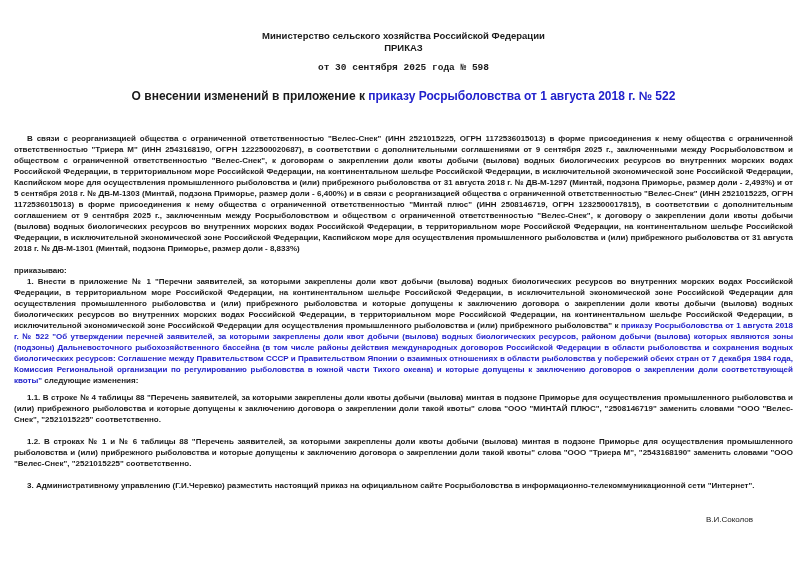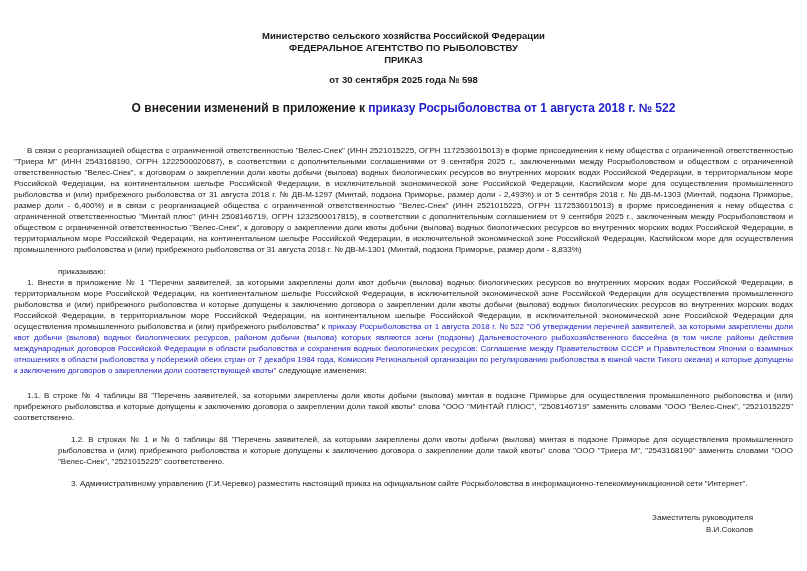--- a/index.html
+++ b/index.html
@@ -16,53 +16,52 @@
     padding: 30px 14px 0 14px;
     overflow: hidden;
   }
   .header {
     text-align: center;
     font-weight: bold;
     font-size: 9.5px;
     line-height: 12px;
   }
   .doc-type { }
-  .doc-date { margin-top: 8px; }
+  .doc-date { margin-top: 8px; font-family: Liberation Mono, monospace; }
   .doc-title {
     margin-top: 16px;
     text-align: center;
     font-weight: bold;
     font-size: 12px;
     line-height: 12px;
   }
   .body { margin-top: 31px; text-align: justify; }
-  .para { text-align: justify; }
+  .para { text-align: justify; font-weight: bold; }
   .indent { text-indent: 13px; }
-  .gap-s { margin-top: 14px; }
-  .gap-m { margin-top: 11px; margin-left: 44px; }
+  .gap-s { margin-top: 6px; }
+  .gap-m { margin-top: 11px; }
   a.link {
     color: var(--link-color, #2222cc);
     text-decoration: none;
     cursor: pointer;
   }
   .signature {
     margin-top: 23px;
     text-align: right;
     padding-right: 40px;
     line-height: 12px;
   }
 </style>
 </head>
 <body>
 
 <div class="page">
 
   <div class="header">
     <div>Министерство сельского хозяйства Российской Федерации</div>
-    <div>ФЕДЕРАЛЬНОЕ АГЕНТСТВО ПО РЫБОЛОВСТВУ</div>
     <div class="doc-type">ПРИКАЗ</div>
     <div class="doc-date">от 30 сентября 2025 года № 598</div>
   </div>
 
   <div class="doc-title"><span>О внесении изменений в приложение к </span><a class="link">приказу Росрыболовства от 1 августа 2018 г. № 522</a></div>
 
   <div class="body">
     <p class="para indent">В связи с реорганизацией общества с ограниченной ответственностью "Велес-Снек" (ИНН 2521015225, ОГРН 1172536015013) в форме присоединения к нему общества с ограниченной ответственностью "Триера М" (ИНН 2543168190, ОГРН 1222500020687), в соответствии с дополнительными соглашениями от 9 сентября 2025 г., заключенными между Росрыболовством и обществом с ограниченной ответственностью "Велес-Снек", к договорам о закреплении доли квоты добычи (вылова) водных биологических ресурсов во внутренних морских водах Российской Федерации, в территориальном море Российской Федерации, на континентальном шельфе Российской Федерации, в исключительной экономической зоне Российской Федерации, Каспийском море для осуществления промышленного рыболовства и (или) прибрежного рыболовства от 31 августа 2018 г. № ДВ-М-1297 (Минтай, подзона Приморье, размер доли - 2,493%) и от 5 сентября 2018 г. № ДВ-М-1303 (Минтай, подзона Приморье, размер доли - 6,400%) и в связи с реорганизацией общества с ограниченной ответственностью "Велес-Снек" (ИНН 2521015225, ОГРН 1172536015013) в форме присоединения к нему общества с ограниченной ответственностью "Минтай плюс" (ИНН 2508146719, ОГРН 1232500017815), в соответствии с дополнительным соглашением от 9 сентября 2025 г., заключенным между Росрыболовством и обществом с ограниченной ответственностью "Велес-Снек", к договору о закреплении доли квоты добычи (вылова) водных биологических ресурсов во внутренних морских водах Российской Федерации, в территориальном море Российской Федерации, на континентальном шельфе Российской Федерации, в исключительной экономической зоне Российской Федерации, Каспийском море для осуществления промышленного рыболовства и (или) прибрежного рыболовства от 31 августа 2018 г. № ДВ-М-1301 (Минтай, подзона Приморье, размер доли - 8,833%)</p>
 
     <p class="para gap-m">приказываю:</p>
@@ -70,17 +69,16 @@
     <p class="para indent"><span>1. Внести в приложение № 1 "Перечни заявителей, за которыми закреплены доли квот добычи (вылова) водных биологических ресурсов во внутренних морских водах Российской Федерации, в территориальном море Российской Федерации, на континентальном шельфе Российской Федерации, в исключительной экономической зоне Российской Федерации для осуществления промышленного рыболовства и (или) прибрежного рыболовства и которые допущены к заключению договора о закреплении доли квоты добычи (вылова) водных биологических ресурсов во внутренних морских водах Российской Федерации, в территориальном море Российской Федерации, на континентальном шельфе Российской Федерации, в исключительной экономической зоне Российской Федерации для осуществления промышленного рыболовства и (или) прибрежного рыболовства" к </span><a class="link">приказу Росрыболовства от 1 августа 2018 г. № 522 "Об утверждении перечней заявителей, за которыми закреплены доли квот добычи (вылова) водных биологических ресурсов, районом добычи (вылова) которых являются зоны (подзоны) Дальневосточного рыбохозяйственного бассейна (в том числе районы действия международных договоров Российской Федерации в области рыболовства и сохранения водных биологических ресурсов: Соглашение между Правительством СССР и Правительством Японии о взаимных отношениях в области рыболовства у побережий обеих стран от 7 декабря 1984 года, Комиссия Региональной организации по регулированию рыболовства в южной части Тихого океана) и которые допущены к заключению договоров о закреплении доли соответствующей квоты"</a><span> следующие изменения:</span></p>
 
     <p class="para indent gap-s">1.1. В строке № 4 таблицы 88 "Перечень заявителей, за которыми закреплены доли квоты добычи (вылова) минтая в подзоне Приморье для осуществления промышленного рыболовства и (или) прибрежного рыболовства и которые допущены к заключению договора о закреплении доли такой квоты" слова "ООО "МИНТАЙ ПЛЮС", "2508146719" заменить словами "ООО "Велес-Снек", "2521015225" соответственно.</p>
 
     <p class="para indent gap-m">1.2. В строках № 1 и № 6 таблицы 88 "Перечень заявителей, за которыми закреплены доли квоты добычи (вылова) минтая в подзоне Приморье для осуществления промышленного рыболовства и (или) прибрежного рыболовства и которые допущены к заключению договора о закреплении доли такой квоты" слова "ООО "Триера М", "2543168190" заменить словами "ООО "Велес-Снек", "2521015225" соответственно.</p>
 
     <p class="para indent gap-m">3. Административному управлению (Г.И.Черевко) разместить настоящий приказ на официальном сайте Росрыболовства в информационно-телекоммуникационной сети "Интернет".</p>
   </div>
 
   <div class="signature">
-    <div>Заместитель руководителя</div>
     <div>В.И.Соколов</div>
   </div>
 
 </div>
 
 </body></html>

